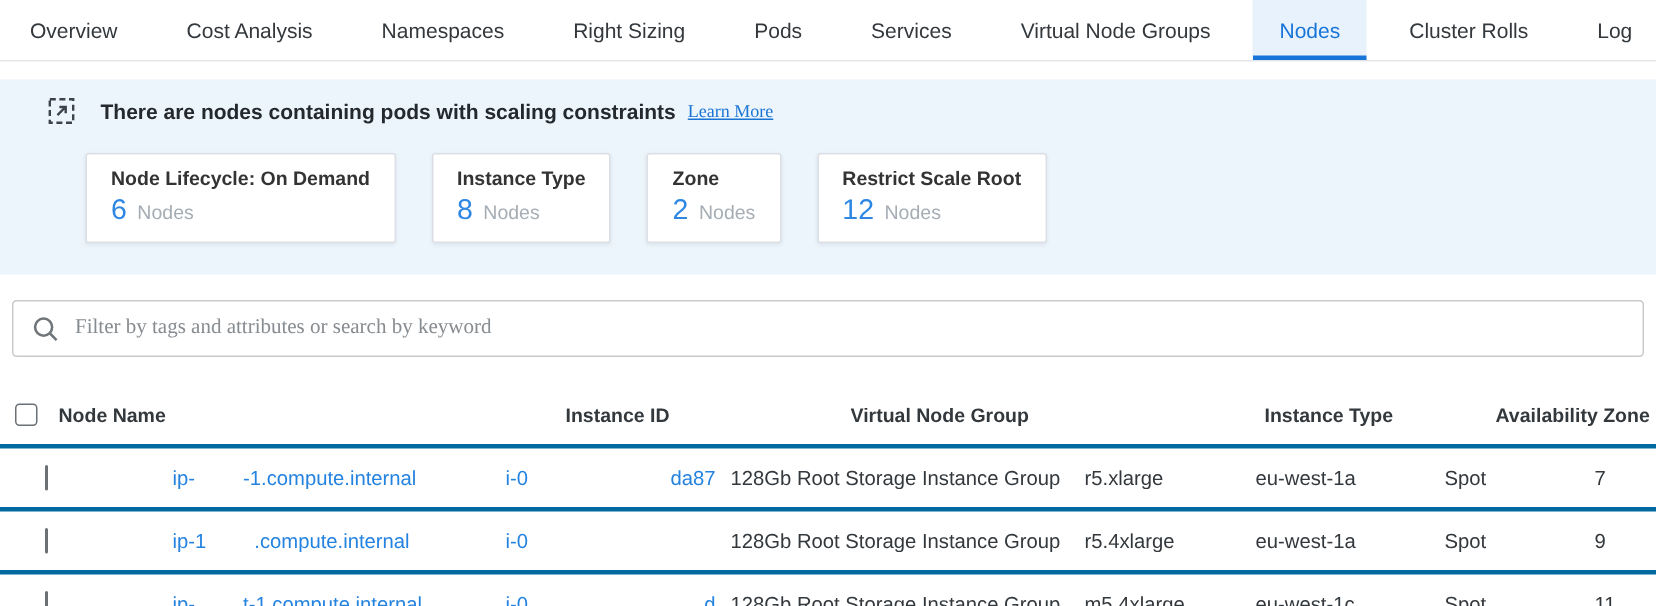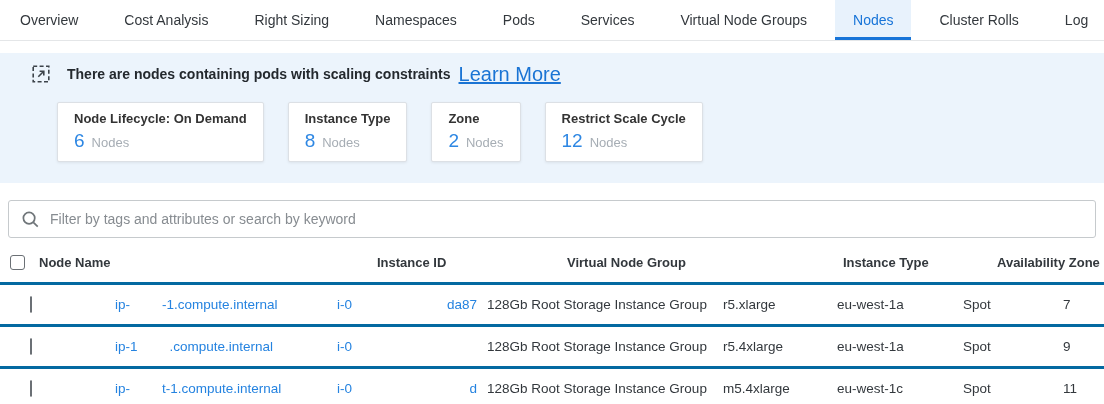--- a/index.html
+++ b/index.html
@@ -11,34 +11,34 @@
     border-bottom:1px solid #e4e6e8; padding-left:20px; gap:46px; background:#fff;text-align:center; }
   .tab { display:flex; align-items:center; font-size:14px; color:#33383d;
     white-space:nowrap; cursor:pointer; }
   .tab.active { background:#e8f2fc; color:#1774d8; padding:0 18px; margin:0 -18px;
     box-shadow: inset 0 -3px 0 #1774d8; }
 
   
   .banner { background:#ecf4fc; margin-top:12px; padding:12px 0 21px; }
   .banner-head { display:flex; align-items:center; padding-left:32px; height:18px; }
   .banner-msg { font-size:14px; font-weight:700; color:#24292e; margin-left:17px; }
-  .banner-link { font-size:20px; color:#1a74d4; margin-left:8px;
-    text-decoration:underline; cursor:pointer; }
+  .banner-link { font-size:12px; color:#1a74d4; margin-left:8px;
+    text-decoration:underline; cursor:pointer;font-family:Liberation Serif, serif; }
 
   .cards { display:flex; gap:24px; margin:19px 0 0 57px; }
   .card { background:#fff; border:1px solid #dce0e5; border-radius:2px;
     box-shadow:0 1px 3px rgba(0,0,0,.07); padding:9px 16px 10px; cursor:pointer; }
   .card-title { font-size:13px; font-weight:700; color:#333; line-height:14px; white-space:nowrap; }
   .card-value { margin-top:5px; display:flex; align-items:baseline; }
   .card-count { font-size:19px; line-height:20px; color:#2e87e3; }
   .card-unit { font-size:13px; color:#a6adb4; margin-left:7px; }
 
   
-  .searchbox { margin:17px 8px 4px; height:38px; border:1px solid #c6cacd;
-    border-radius:3px; display:flex; align-items:center; padding:0 12px; background:#fff; }
+  .searchbox { margin:17px 8px 18px; height:38px; border:1px solid #c6cacd;
+    border-radius:3px; display:flex; align-items:center; padding:0 12px; background:#fff;font-family:Liberation Serif, serif; }
   .searchbox input { border:none; outline:none; flex:1; font-size:14px;
     margin-left:10px; color:#333; font-family:inherit; background:transparent; }
   .searchbox input::placeholder { color:#878c91; opacity:1; }
 
   
   .table { margin-top:3px; }
   .thead { display:grid; grid-template-columns:337px 150px 236px 114px 126px 100px 41px;
     height:40px; align-items:center; font-size:13px; font-weight:700; color:#33383d;gap:40px; }
   .thead-first { display:flex; align-items:center; padding-left:10px; gap:14px; }
   .trow { display:grid; grid-template-columns:115px 222px 150px 236px 114px 126px 100px 41px;
@@ -50,22 +50,22 @@
   .nn-gap { display:inline-block; width:32px; }
   .iid-cell { display:flex; justify-content:space-between; padding-right:10px; }
   .cell { white-space:nowrap; overflow:hidden; }
 </style>
 </head>
 <body>
 
 <nav class="tabbar">
   <div class="tab">Overview</div>
   <div class="tab">Cost Analysis</div>
+  <div class="tab">Namespaces</div>
   <div class="tab">Right Sizing</div>
-  <div class="tab">Namespaces</div>
   <div class="tab">Pods</div>
   <div class="tab">Services</div>
   <div class="tab">Virtual Node Groups</div>
   <div class="tab active">Nodes</div>
   <div class="tab">Cluster Rolls</div>
   <div class="tab">Log</div>
 </nav>
 
 <section class="banner">
   <div class="banner-head">
@@ -95,21 +95,21 @@
       </div>
     </div>
     <div class="card">
       <div class="card-title">Zone</div>
       <div class="card-value">
         <span class="card-count">2</span>
         <span class="card-unit">Nodes</span>
       </div>
     </div>
     <div class="card">
-      <div class="card-title">Restrict Scale Cycle</div>
+      <div class="card-title">Restrict Scale Root</div>
       <div class="card-value">
         <span class="card-count">12</span>
         <span class="card-unit">Nodes</span>
       </div>
     </div>
   </div>
 </section>
 
 <div class="searchbox">
   <span style="display:flex;">

